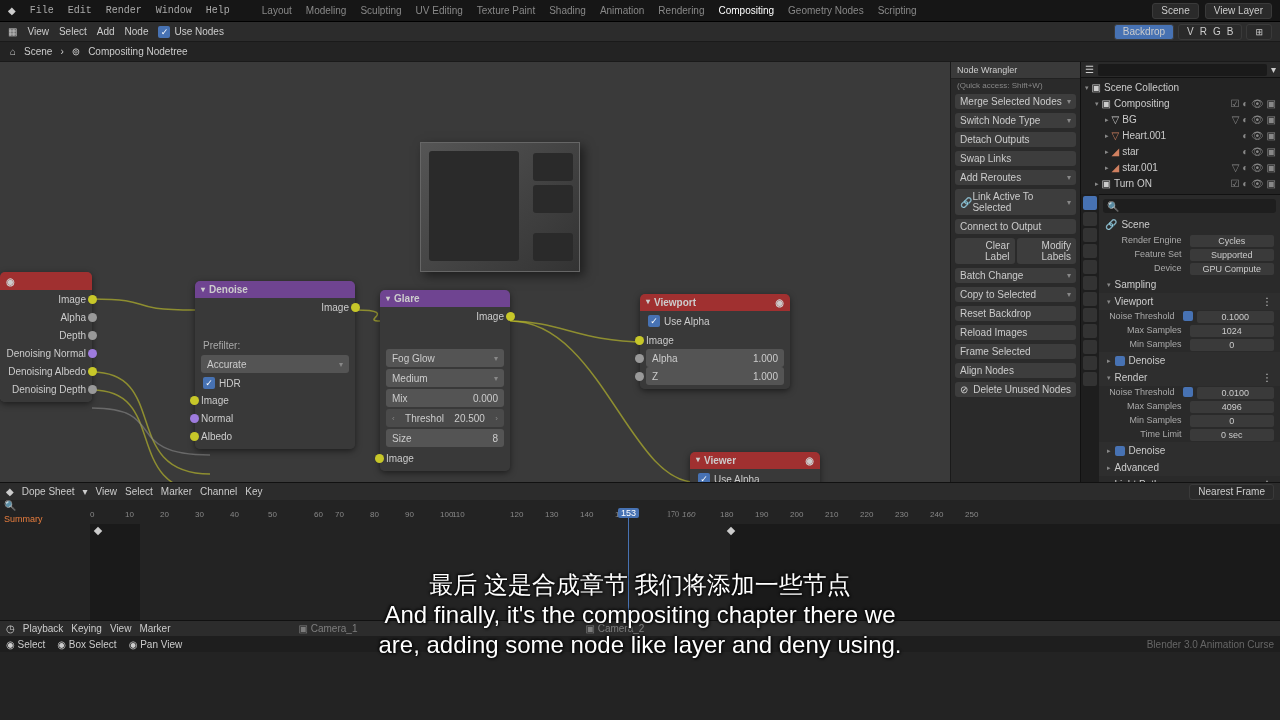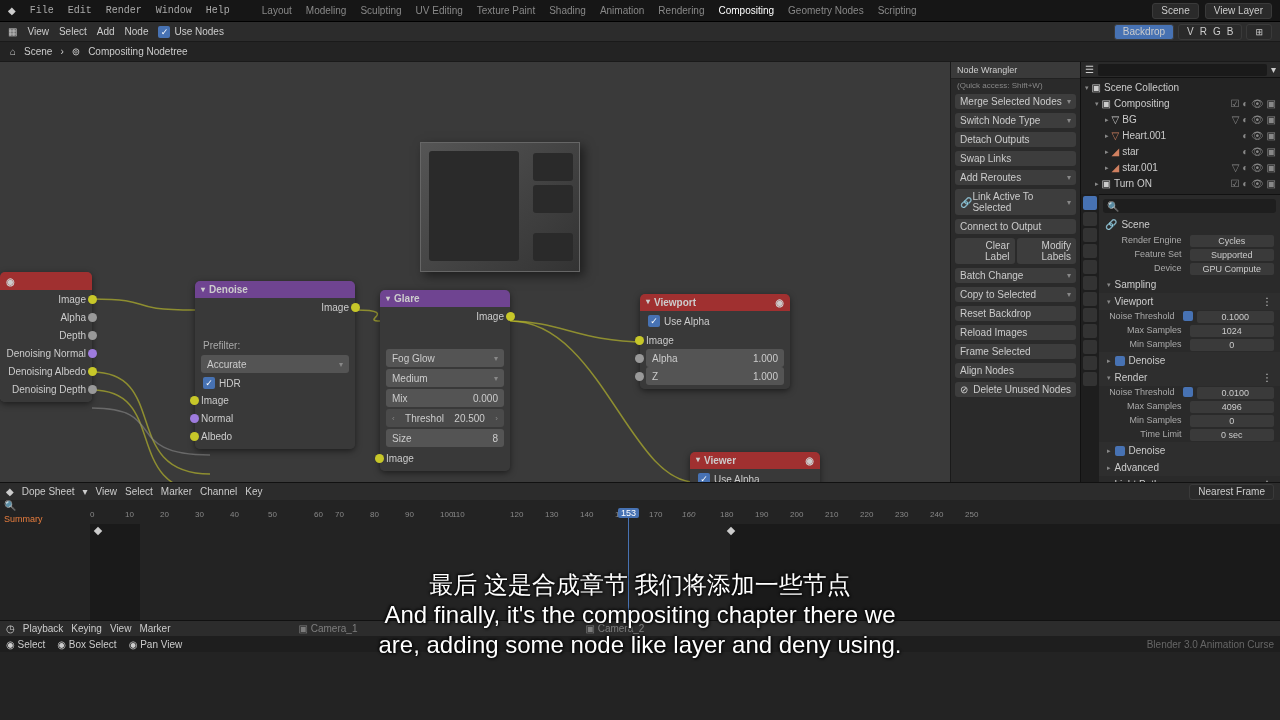--- a/index.html
+++ b/index.html
@@ -589,21 +589,21 @@
       <span class="tick" style="left: 245px;">70</span>
       <span class="tick" style="left: 280px;">80</span>
       <span class="tick" style="left: 315px;">90</span>
       <span class="tick" style="left: 350px;">100</span>
       <span class="tick" style="left: 362px;">110</span>
       <span class="tick" style="left: 420px;">120</span>
       <span class="tick" style="left: 455px;">130</span>
       <span class="tick" style="left: 490px;">140</span>
       <span class="tick" style="left: 525px;">150</span>
       <span class="tick" style="left: 592px; font-style: italic;">160</span>
-      <span class="tick" style="left: 559px;">170</span>
+      <span class="tick" style="left: 577px; font-family: Liberation Serif, serif;">170</span>
       <span class="tick" style="left: 630px;">180</span>
       <span class="tick" style="left: 665px;">190</span>
       <span class="tick" style="left: 700px;">200</span>
       <span class="tick" style="left: 735px;">210</span>
       <span class="tick" style="left: 770px;">220</span>
       <span class="tick" style="left: 805px;">230</span>
       <span class="tick" style="left: 840px;">240</span>
       <span class="tick" style="left: 875px;">250</span>
     </div>
   <div class="playhead" style="left:628px;">

